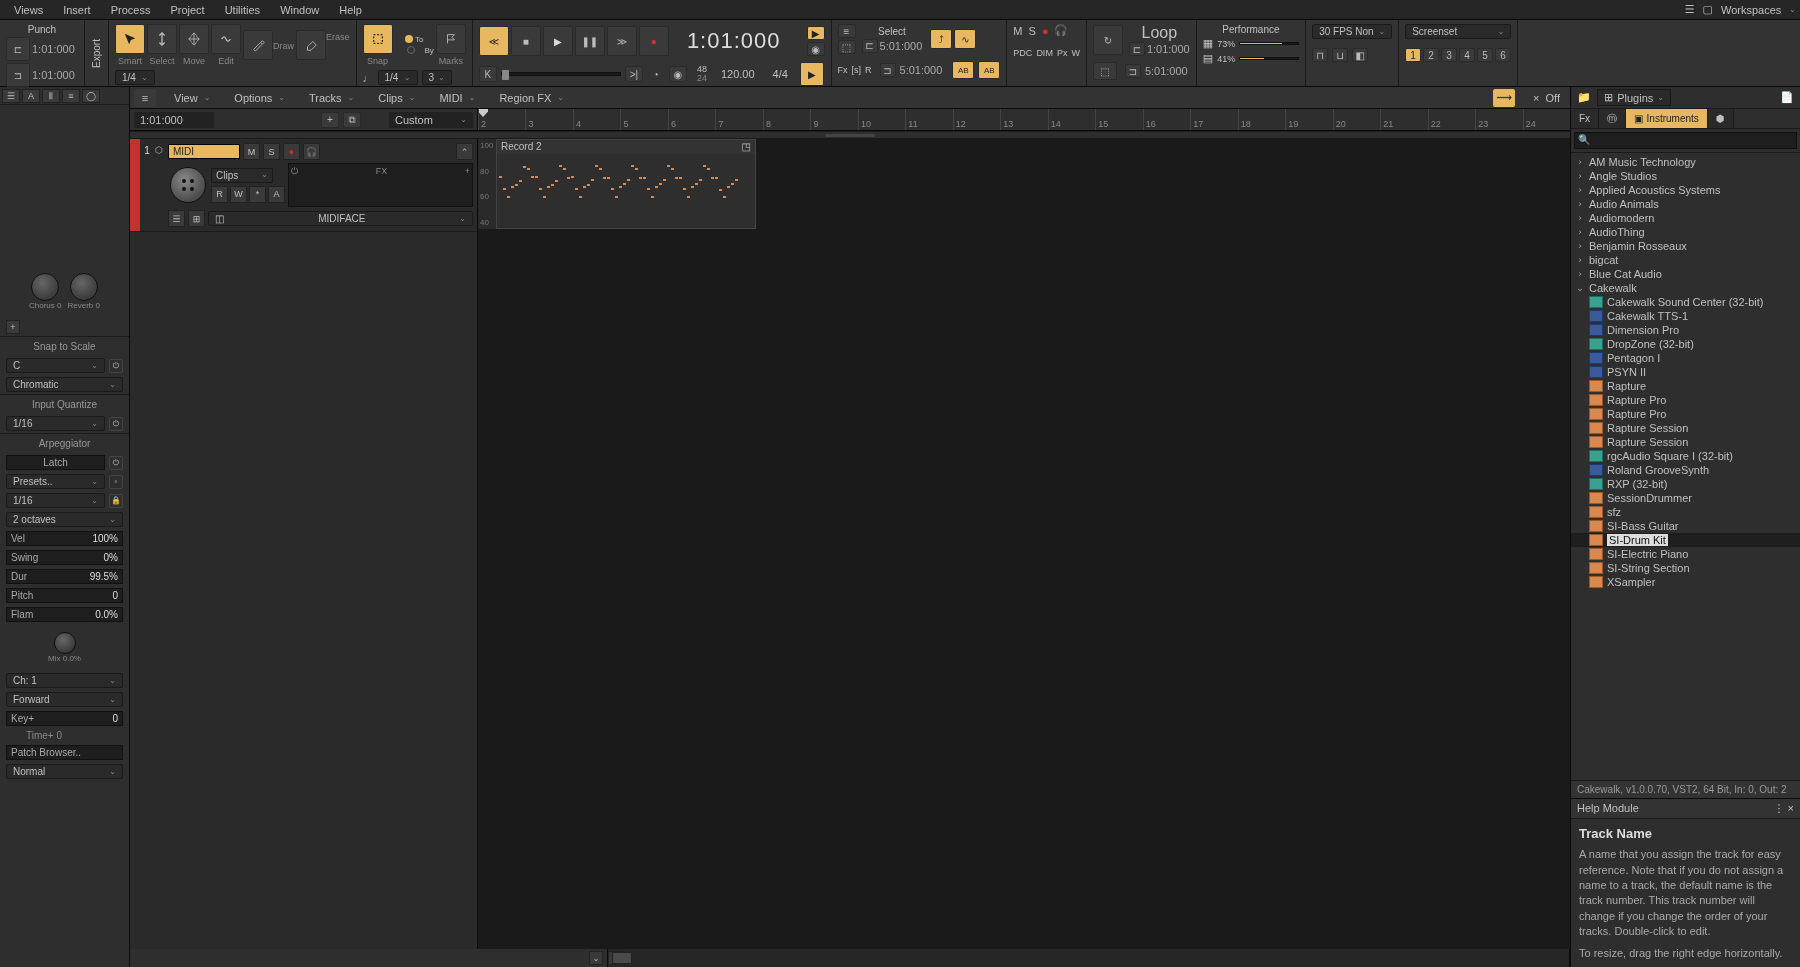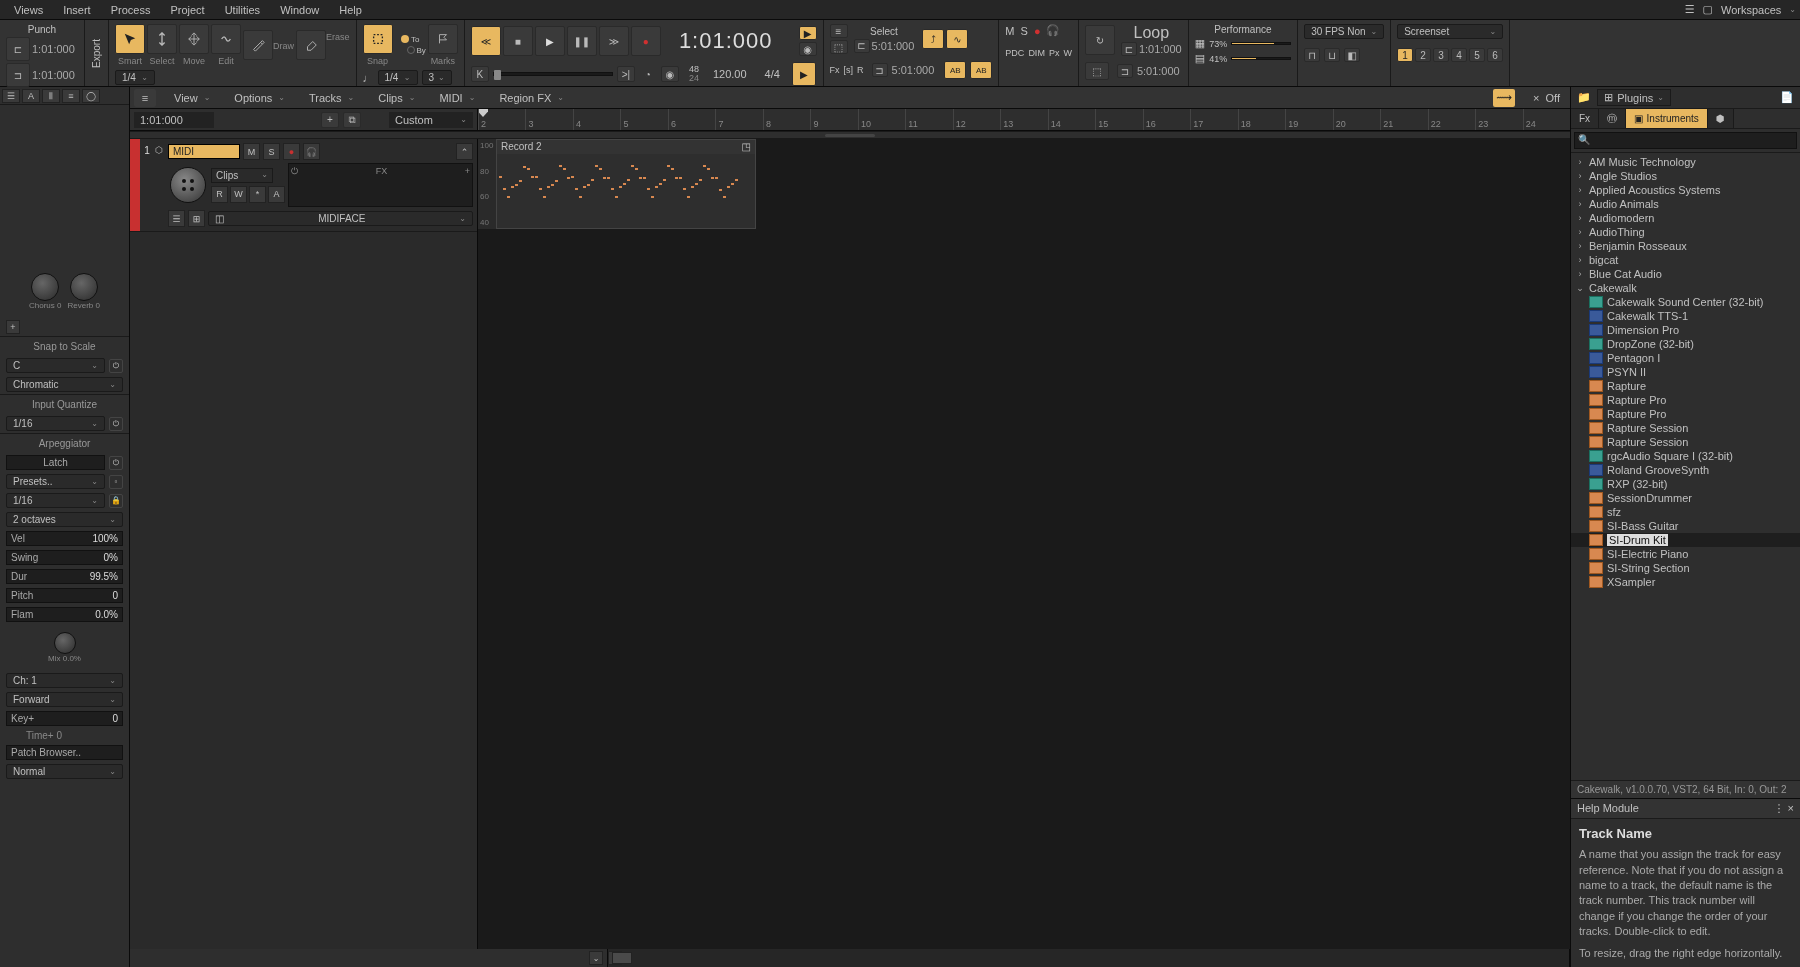--- a/index.html
+++ b/index.html
@@ -209,21 +209,21 @@
               <rect x="3" y="3" width="10" height="10" fill="none" stroke="#222" stroke-width="1.5" stroke-dasharray="2 2"></rect>
             </svg>
           </div>
           <div class="tlbl">Snap</div>
         </div>
       <div style="display:flex;flex-direction:column;align-items:center;gap:2px;">
           <div style="display:flex;gap:2px;">
             <div style="width:8px;height:8px;border-radius:50%;background:#e8b860;"></div>
             <span style="font-size:8px;">To</span>
           </div>
-          <div style="display:flex;gap:2px;padding-left:12px;">
+          <div style="display:flex;gap:10px;padding-left:12px;">
             <div style="width:8px;height:8px;border-radius:50%;border:1px solid #666;"></div>
             <span style="font-size:8px;">By</span>
           </div>
         </div>
       <div style="display:flex;flex-direction:column;align-items:center;">
           <div class="tbtn big">
             <svg class="ico-svg" viewBox="0 0 16 16">
               <path d="M4 3 V13 M4 3 H12 L9 6 L12 9 H4" stroke="#bbb" fill="none" stroke-width="1"></path>
             </svg>
           </div>

